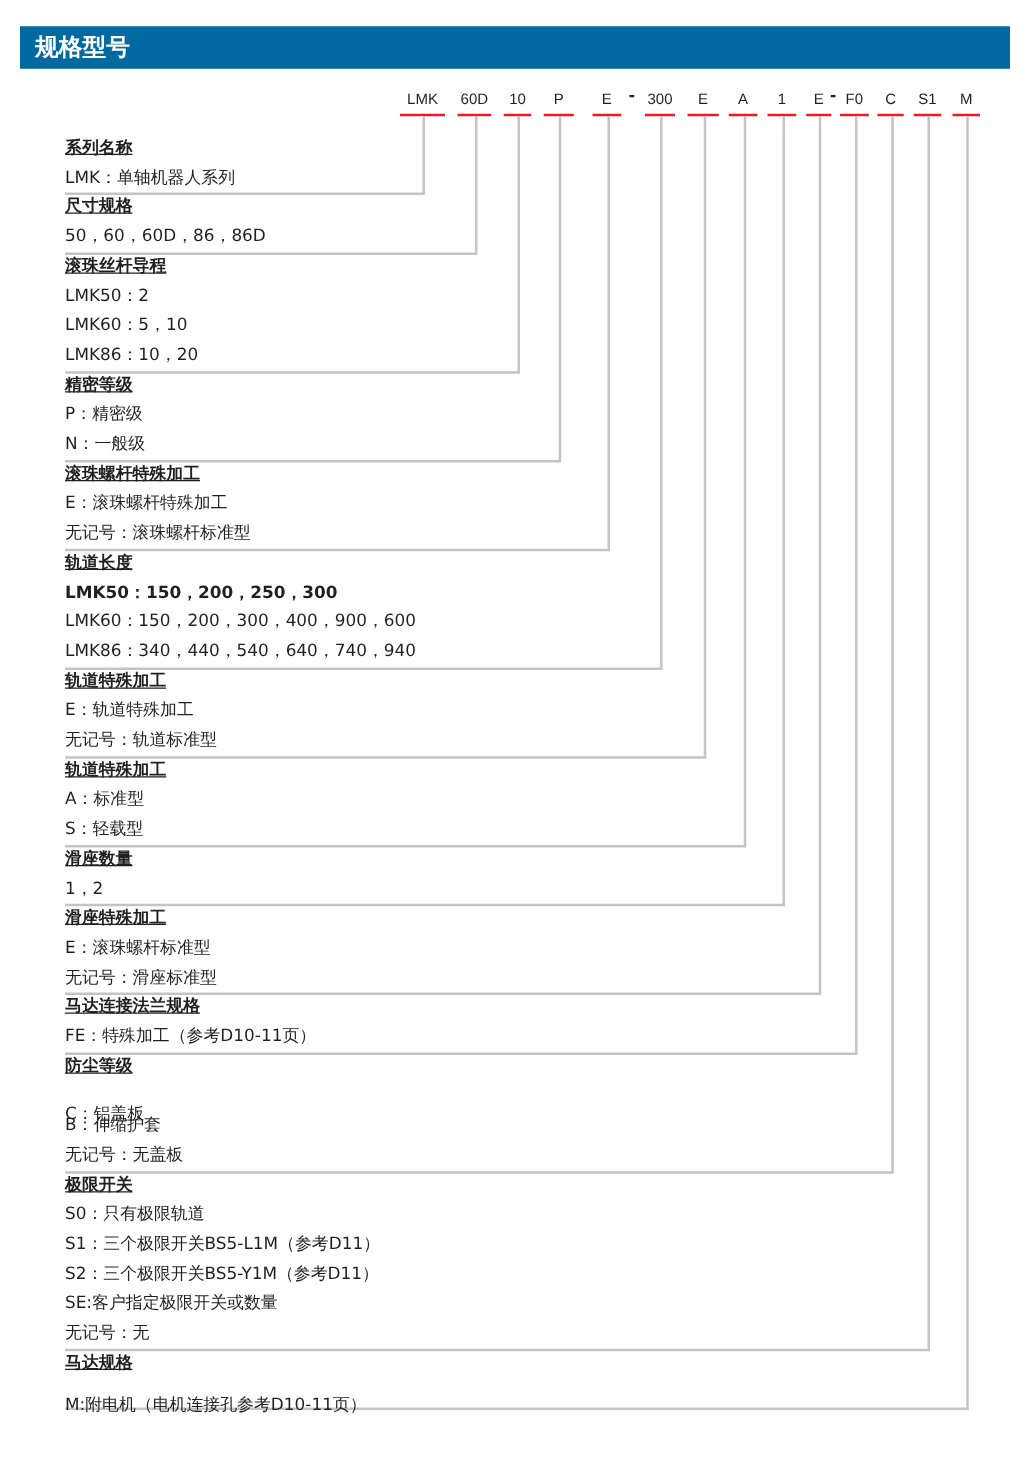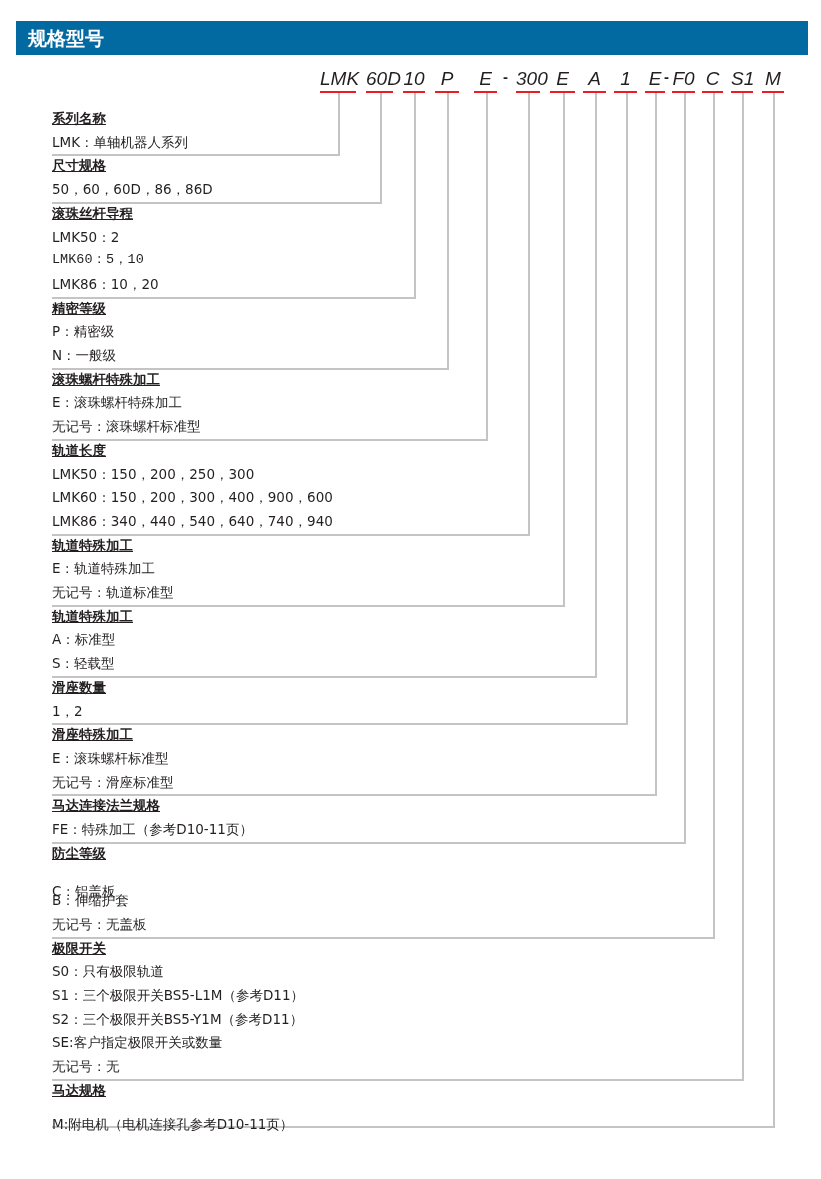--- a/index.html
+++ b/index.html
@@ -3,21 +3,21 @@
 <meta charset="utf-8">
 <style>
   html, body { margin: 0; padding: 0; background: #ffffff; }
   body { width: 821px; height: 1179px; position: relative; overflow: hidden;
          font-family: "DejaVu Sans", "Liberation Sans", sans-serif; color: #231f20; }
   .header-bar { position: absolute; left: 16px; top: 21px; width: 792px; height: 34px;
                 background: #0369a1; }
   .header-title { position: absolute; left: 12px; top: 4px; color: #ffffff; font-size: 19px;
                   font-weight: bold; line-height: 26px; letter-spacing: 0px; }
   .code-item { position: absolute; top: 70px; font-family: "Liberation Sans", sans-serif;
-               font-size: 19px; color: #231f20; text-align: center; line-height: 18px; font-style: italic; }
+               font-size: 12px; color: #231f20; text-align: center; line-height: 18px; }
   .code-underline { position: absolute; top: 91px; height: 2px; background: #ed1c24; }
   .code-dash { position: absolute; top: 68px; font-family: "Liberation Sans", sans-serif;
                font-size: 15px; font-weight: bold; color: #231f20; }
   .vline { position: absolute; width: 1.5px; background: #c4c4c4; }
   .hline { position: absolute; height: 1.5px; background: #c4c4c4; left: 52px; }
   .sec-title { position: absolute; left: 52px; font-size: 13.5px; font-weight: bold; color: #231f20;
                line-height: 20px; white-space: nowrap; text-decoration: underline; }
   .sec-line { position: absolute; left: 52px; font-size: 13.5px; color: #231f20; line-height: 20px;
               white-space: nowrap; }
 </style>
@@ -90,30 +90,30 @@
     <div class="hline" style="top: 1126px; width: 722px;"></div>
     <div class="vline" style="left: 773px; top: 93px; height: 1034.5px;"></div>
   </div>
 <div id="sections">
     <div class="sec-title" style="top: 108px;">系列名称</div>
     <div class="sec-line" style="top: 131.7px;">LMK：单轴机器人系列</div>
     <div class="sec-title" style="top: 155.4px;">尺寸规格</div>
     <div class="sec-line" style="top: 179.1px;">50，60，60D，86，86D</div>
     <div class="sec-title" style="top: 202.8px;">滚珠丝杆导程</div>
     <div class="sec-line" style="top: 226.5px;">LMK50：2</div>
-    <div class="sec-line" style="top: 250.2px; font-family: Liberation Mono, monospace;">LMK60：5，10</div>
+    <div class="sec-line" style="top: 250.2px;">LMK60：5，10</div>
     <div class="sec-line" style="top: 273.9px;">LMK86：10，20</div>
     <div class="sec-title" style="top: 297.6px;">精密等级</div>
     <div class="sec-line" style="top: 321.3px;">P：精密级</div>
     <div class="sec-line" style="top: 345px;">N：一般级</div>
     <div class="sec-title" style="top: 368.7px;">滚珠螺杆特殊加工</div>
     <div class="sec-line" style="top: 392.4px;">E：滚珠螺杆特殊加工</div>
     <div class="sec-line" style="top: 416.1px;">无记号：滚珠螺杆标准型</div>
     <div class="sec-title" style="top: 439.8px;">轨道长度</div>
-    <div class="sec-line" style="top: 463.5px;">LMK50：150，200，250，300</div>
+    <div class="sec-line" style="top: 463.5px; font-weight: bold;">LMK50：150，200，250，300</div>
     <div class="sec-line" style="top: 487.2px;">LMK60：150，200，300，400，900，600</div>
     <div class="sec-line" style="top: 510.9px;">LMK86：340，440，540，640，740，940</div>
     <div class="sec-title" style="top: 534.6px;">轨道特殊加工</div>
     <div class="sec-line" style="top: 558.3px;">E：轨道特殊加工</div>
     <div class="sec-line" style="top: 582px;">无记号：轨道标准型</div>
     <div class="sec-title" style="top: 605.7px;">轨道特殊加工</div>
     <div class="sec-line" style="top: 629.4px;">A：标准型</div>
     <div class="sec-line" style="top: 653.1px;">S：轻载型</div>
     <div class="sec-title" style="top: 676.8px;">滑座数量</div>
     <div class="sec-line" style="top: 700.5px;">1，2</div>

